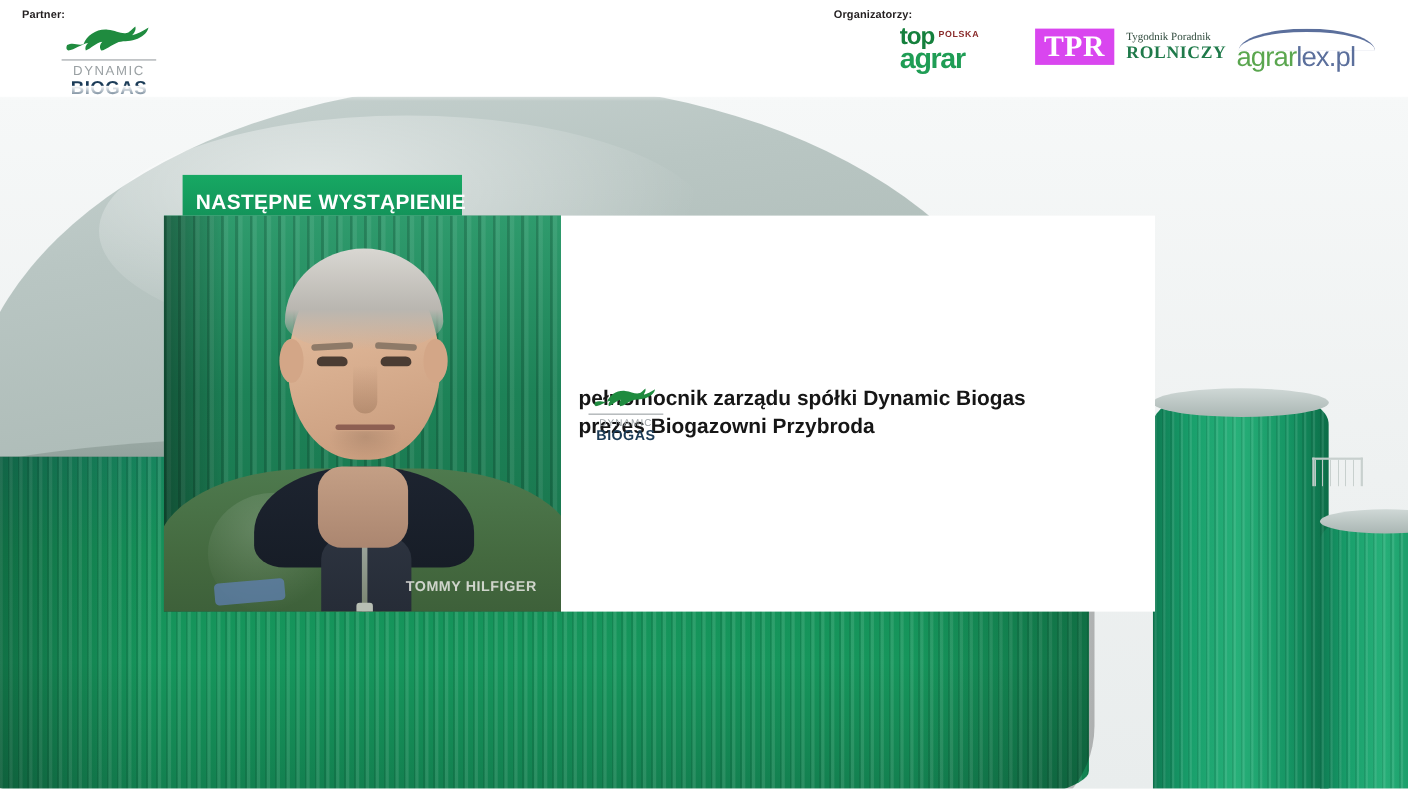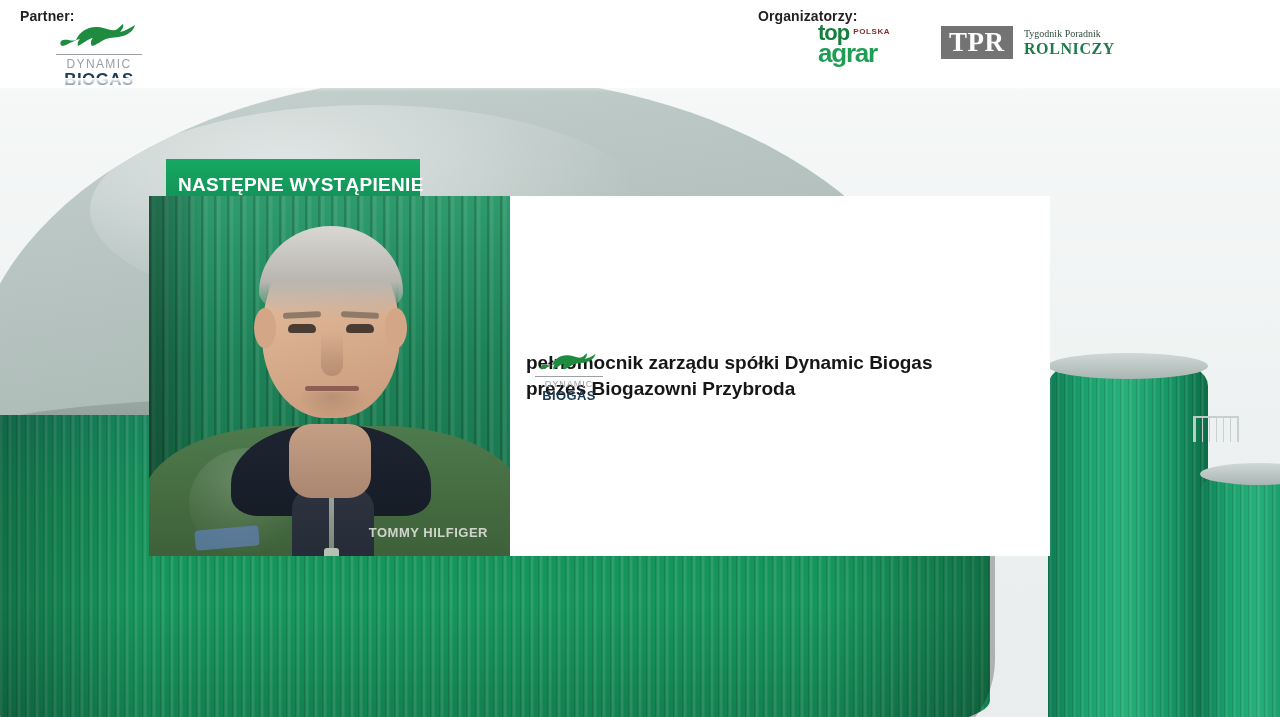--- a/index.html
+++ b/index.html
@@ -121,21 +121,21 @@
   }
   .header-fade {
     position:absolute; left:0; top:78px; width:1280px; height:14px;
     background: linear-gradient(180deg,#ffffff,rgba(255,255,255,0));
   }
 
   .hdr-label {
     position: absolute;
     font-family: "Liberation Sans", sans-serif;
     font-weight: bold;
-    font-size: 14px;
+    font-size: 10px;
     color: #231f20;
     letter-spacing: .1px;
     padding-left: 10px;
   }
   .partner-label { left: 10px; top: 8px; }
   .organizers-label { left: 748px; top: 8px; }
 
   
   .dyn-logo { position:absolute; }
   .dyn-rule {
@@ -180,21 +180,21 @@
   .ta-agrar {
     font-family: "Liberation Sans", sans-serif;
     font-weight: bold; font-size: 26px; color: #1f9d55;
     letter-spacing: -1.2px; display:block; margin-top: -4px;
   }
 
   
   .tprwrap { position:absolute; left: 941px; top: 26px; height: 40px; }
   .tpr-badge {
     display:inline-block; vertical-align: middle;
-    background:#737373; color:#ffffff;
+    background:#d946ef; color:#ffffff;
     font-family: "Liberation Serif", serif;
     font-weight: bold; font-size: 27px;
     padding: 1px 8px 2px 8px;
     letter-spacing: .5px;
     line-height: 30px;
   }
   .tpr-text { display:inline-block; vertical-align: middle; margin-left: 7px; }
   .tpr-small {
     font-family: "Liberation Serif", serif;
     font-size: 10px; color: #2f4a3c; line-height: 12px;
@@ -437,20 +437,26 @@
     </div>
 
     <div class="tprwrap">
       <span class="tpr-badge">TPR</span>
       <span class="tpr-text">
         <span class="tpr-small" style="display:block">Tygodnik Poradnik</span>
         <span class="tpr-big" style="display:block">ROLNICZY</span>
       </span>
     </div>
 
+    <div class="agrarlex">
+      <div class="agrarlex-arc"></div>
+      <div class="agrarlex-text">
+        <span class="al-agrar">agrar</span><span class="al-lex">lex.pl</span>
+      </div>
+    </div>
 
     <div class="header-fade"></div>
   </div>
 
   <div class="lt-banner">
     <span class="lt-banner-text">NASTĘPNE WYSTĄPIENIE</span>
   </div>
 
   <div class="lt-card">
 

